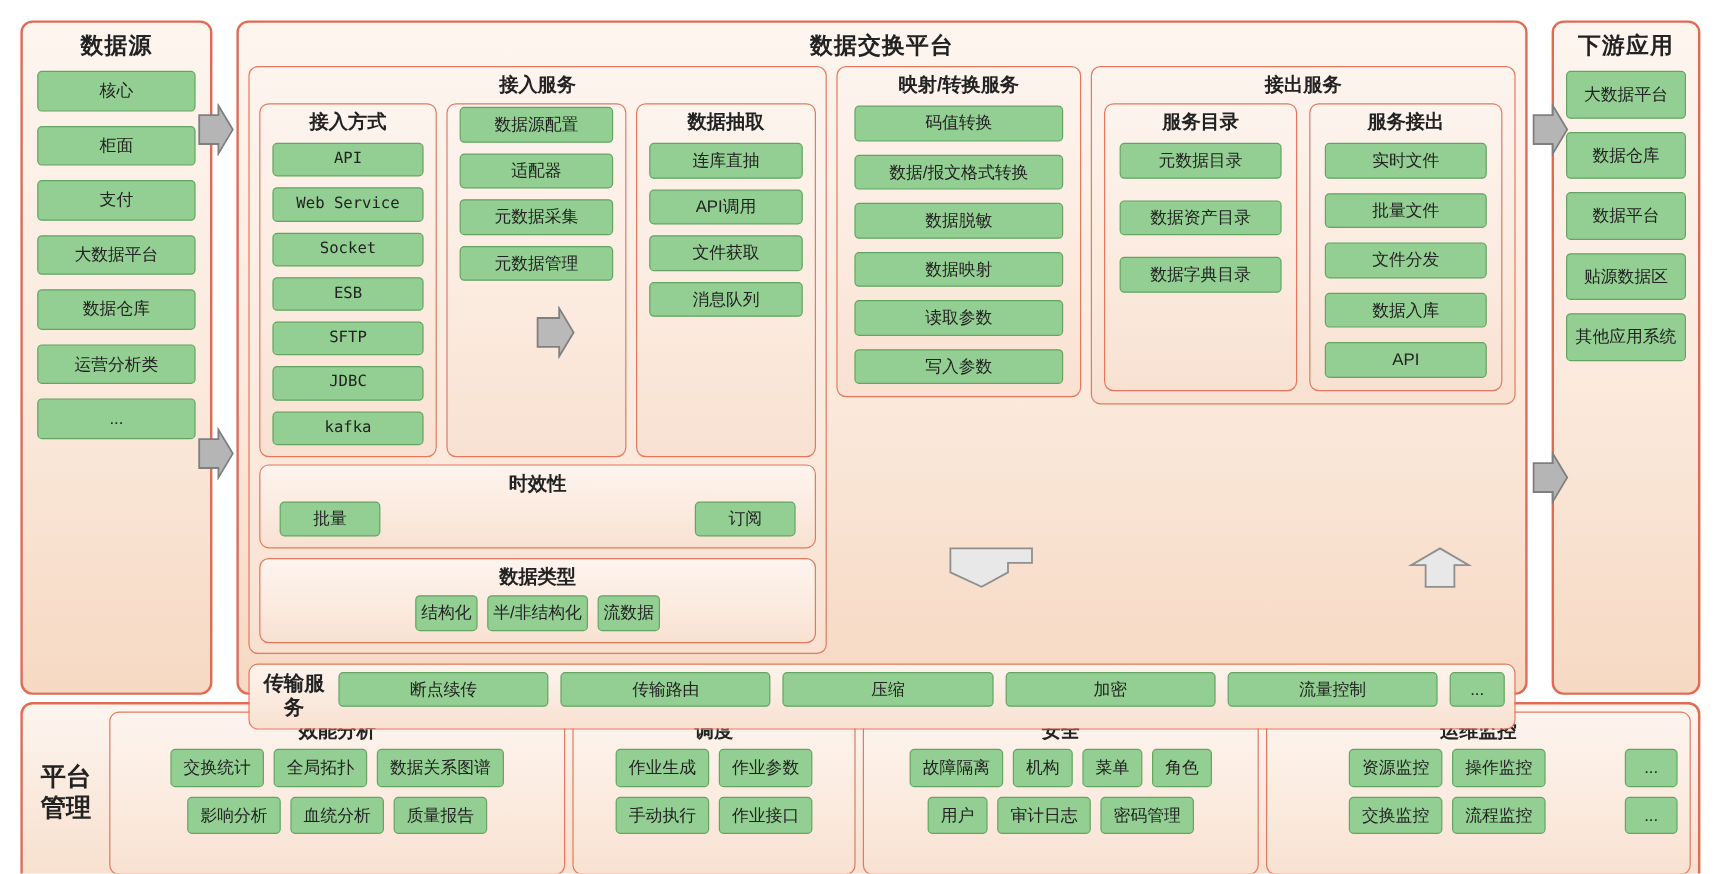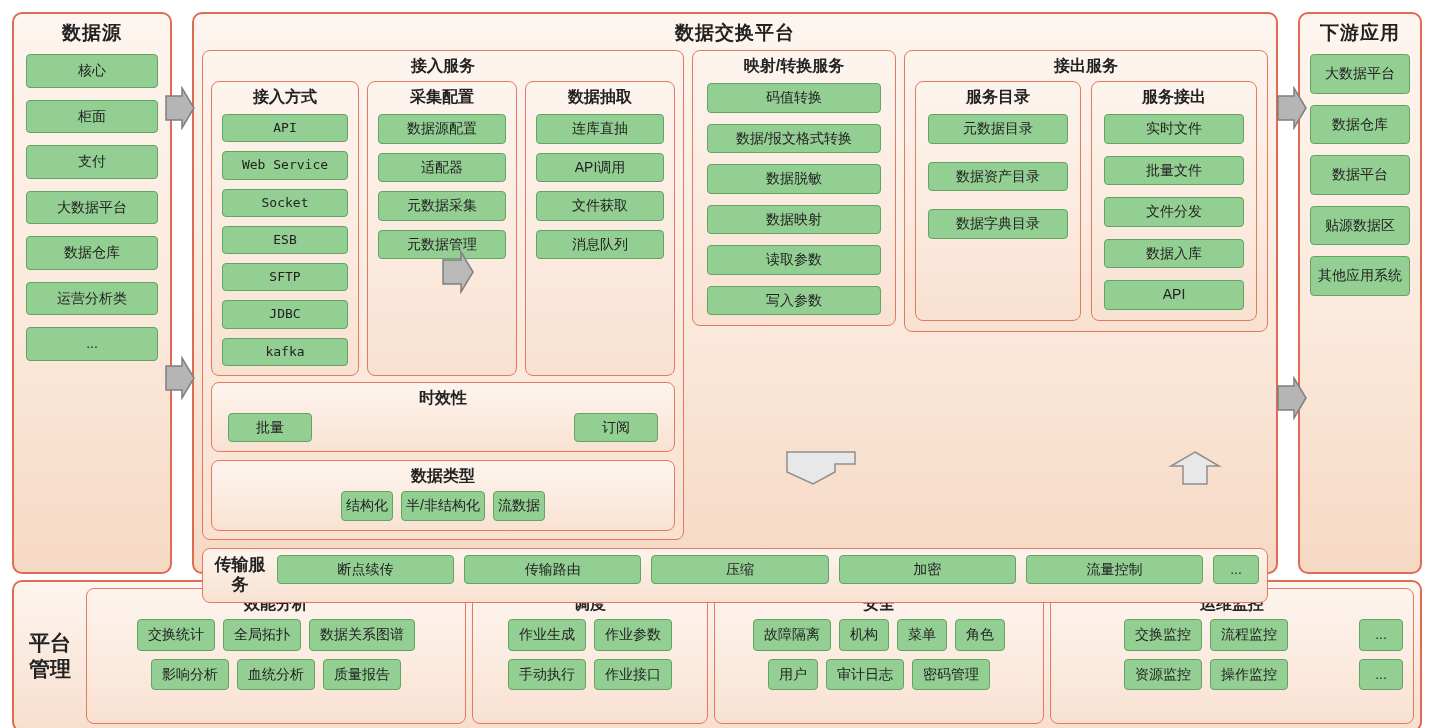--- a/index.html
+++ b/index.html
@@ -12,21 +12,21 @@
     height: 728px;
     font-family: "Liberation Sans", sans-serif;
     color: #222;
     overflow: hidden;
   }
   .page {
     position: relative;
     width: 1434px;
     height: 572px;
     box-sizing: border-box;
-    padding: 12px;
+    padding: 17px;
   }
   
   .panel {
     border: 2px solid #e06a52;
     border-radius: 10px;
     background: linear-gradient(180deg, #fdf5ef 0%, #fbe9dc 55%, #f6d9c3 100%);
     box-sizing: border-box;
     position: relative;
   }
   .panel-title {
@@ -300,21 +300,20 @@
                 <div class="leaf mono">Web Service</div>
                 <div class="leaf mono">Socket</div>
                 <div class="leaf mono">ESB</div>
                 <div class="leaf mono">SFTP</div>
                 <div class="leaf mono">JDBC</div>
                 <div class="leaf mono">kafka</div>
               </div>
             </div>
 
             <div class="sub-panel access-col w-collect">
-              <div class="sub-title">采集配置</div>
               <div class="body">
                 <div class="leaf">数据源配置</div>
                 <div class="leaf">适配器</div>
                 <div class="leaf">元数据采集</div>
                 <div class="leaf">元数据管理</div>
               </div>
             </div>
 
             <div class="sub-panel access-col w-extract">
               <div class="sub-title">数据抽取</div>
@@ -493,26 +492,26 @@
         </div>
       </div>
     </div>
 
     <div class="sub-panel bm-group g-ops">
       <div class="sub-title">运维监控</div>
       <div class="body">
         <div class="ops-rows">
           <div class="ops-left">
             <div class="bm-line">
+              <div class="leaf">资源监控</div>
+              <div class="leaf">操作监控</div>
+            </div>
+            <div class="bm-line">
               <div class="leaf">交换监控</div>
               <div class="leaf">流程监控</div>
-            </div>
-            <div class="bm-line">
-              <div class="leaf">资源监控</div>
-              <div class="leaf">操作监控</div>
             </div>
           </div>
           <div class="ops-dots">
             <div class="leaf">...</div>
             <div class="leaf">...</div>
           </div>
         </div>
       </div>
     </div>
   </div>

